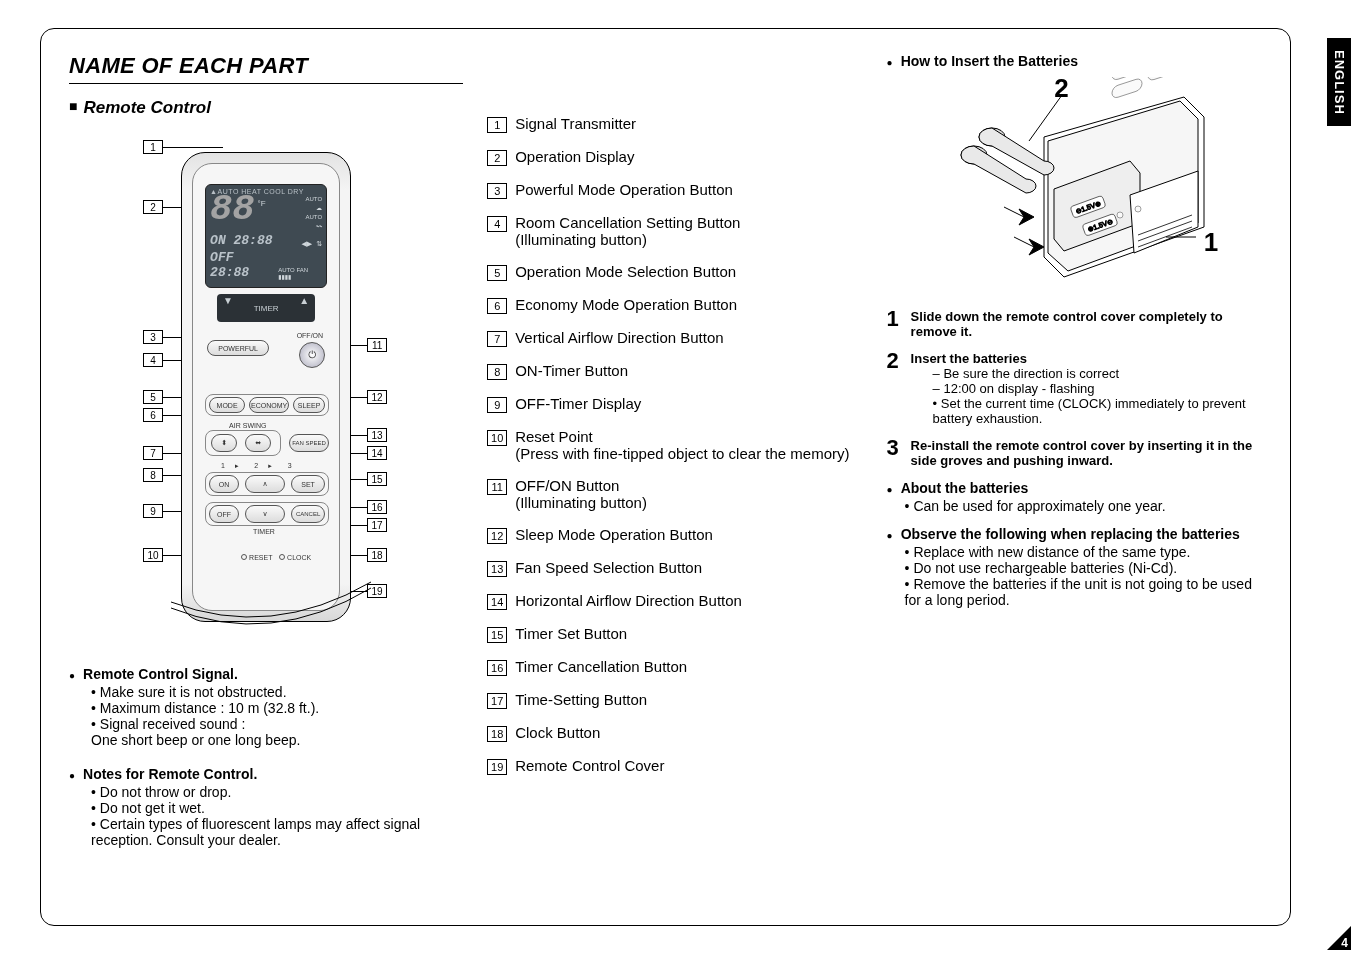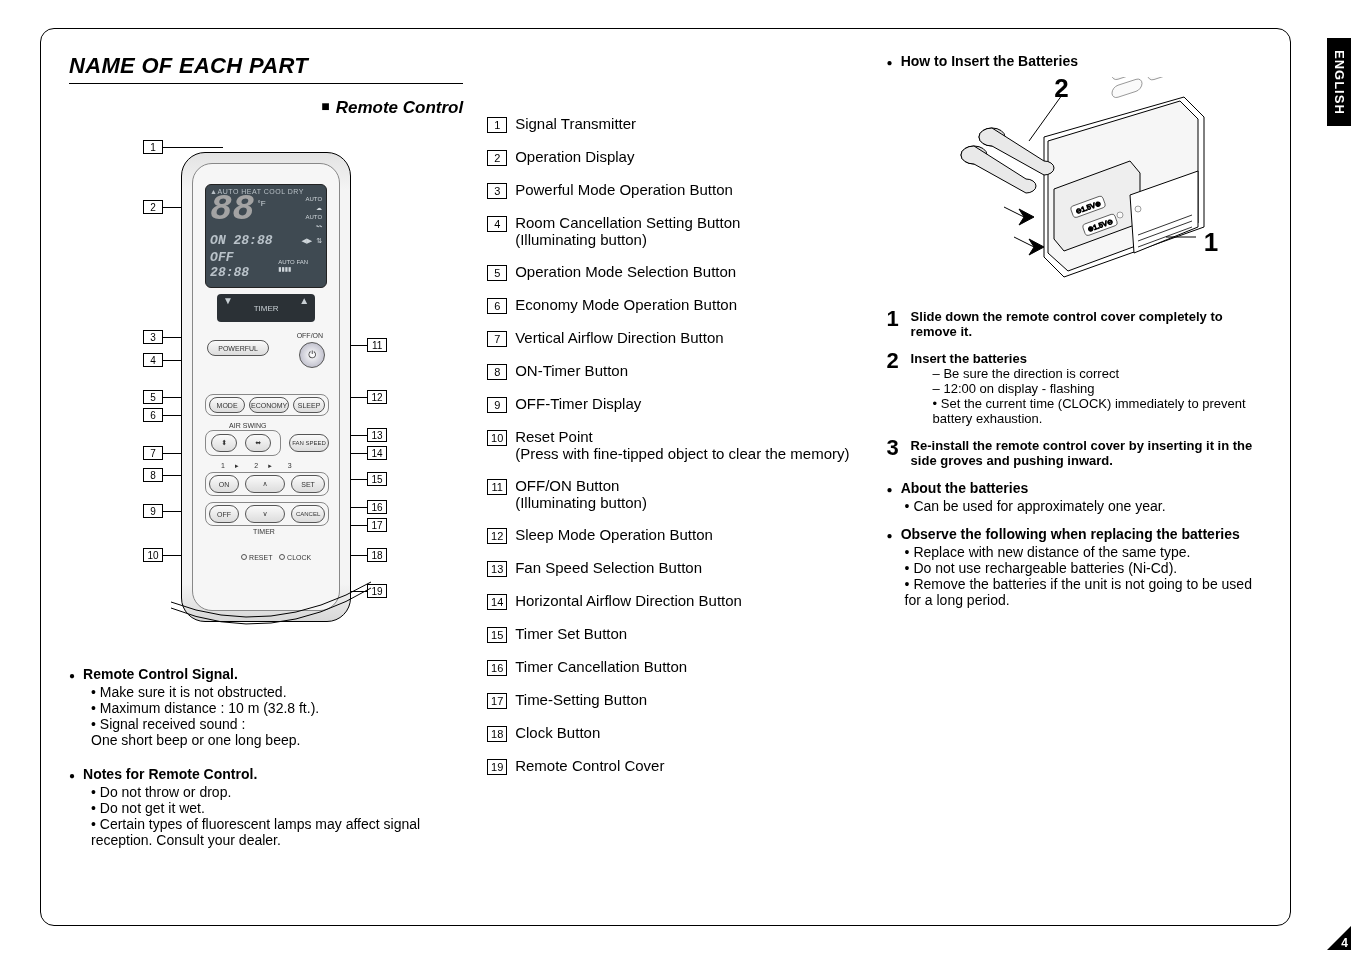--- a/index.html
+++ b/index.html
@@ -36,21 +36,20 @@
     letter-spacing: 0.3px;
     border-bottom: 1px solid #000;
     padding-bottom: 4px;
     margin-bottom: 14px;
   }
   .sub-head {
     font-weight: bold;
     font-style: italic;
     font-size: 17px;
     margin-bottom: 10px;
-    text-align: right;
   }
   .sub-head::before {
     content: "■";
     font-style: normal;
     margin-right: 6px;
     font-size: 14px;
     position: relative;
     top: -2px;
   }
 
@@ -89,21 +88,21 @@
     font-size: 8px;
     padding: 3px 4px;
     overflow: hidden;
   }
   .lcd .modes { font-size: 7px; letter-spacing: 0.5px; color:#b8c0c6; }
   .lcd .big88 {
     font-family: "Courier New", monospace;
     font-size: 37px; font-weight: bold; font-style: italic;
     color:#a3a3a3; line-height: 24px; margin-top:2px;
   }
-  .lcd .row { display:flex; justify-content:space-between; align-items:center; font-size:7px; margin-top:2px; }
+  .lcd .row { display:flex; justify-content:space-between; align-items:flex-end; font-size:7px; margin-top:2px; }
   .lcd .small88 { font-family:"Courier New",monospace; font-style:italic; font-weight:bold; font-size:13px; color:#b9c2c9;}
   .lcd .icons span { display:inline-block; margin-left:2px; }
 
   .temp-band {
     position: absolute;
     left: 24px; right: 24px; top: 130px;
     height: 28px;
     background: #2b3136;
     border-radius: 4px;
     color: #c9d0d5;

